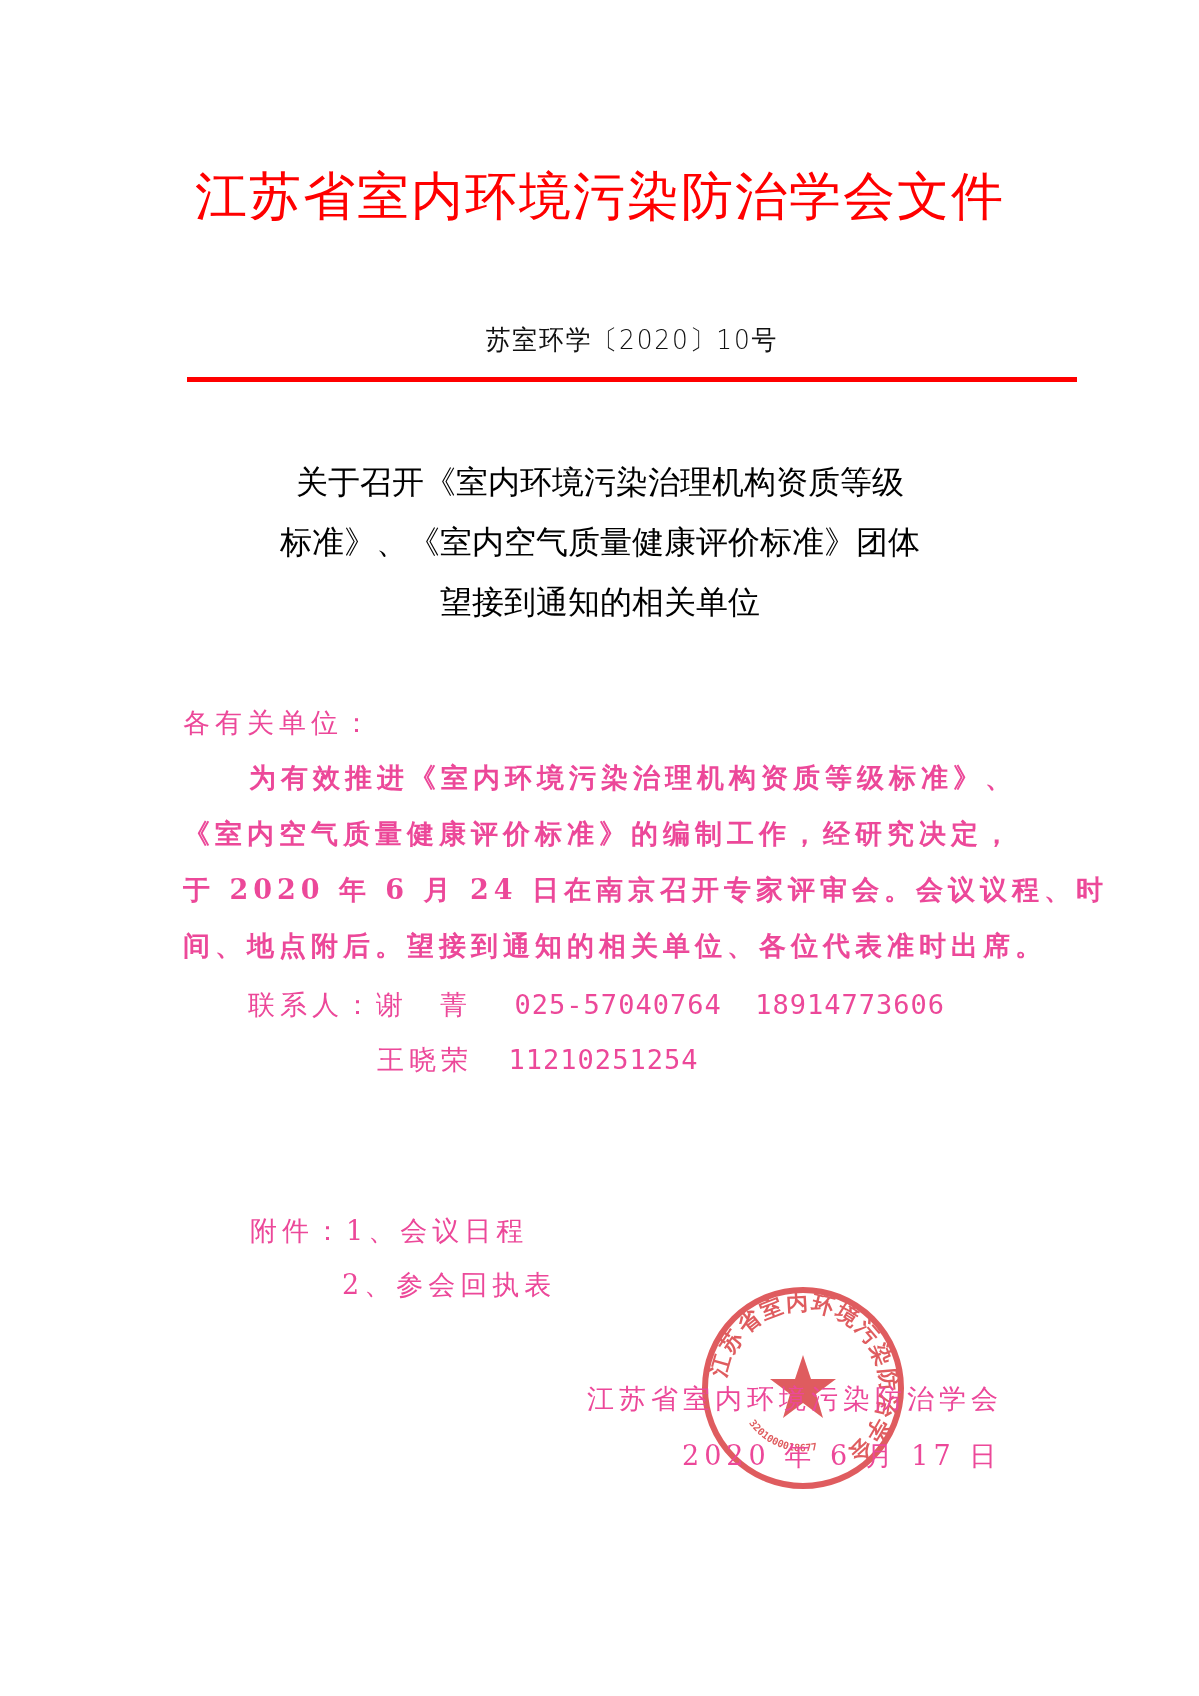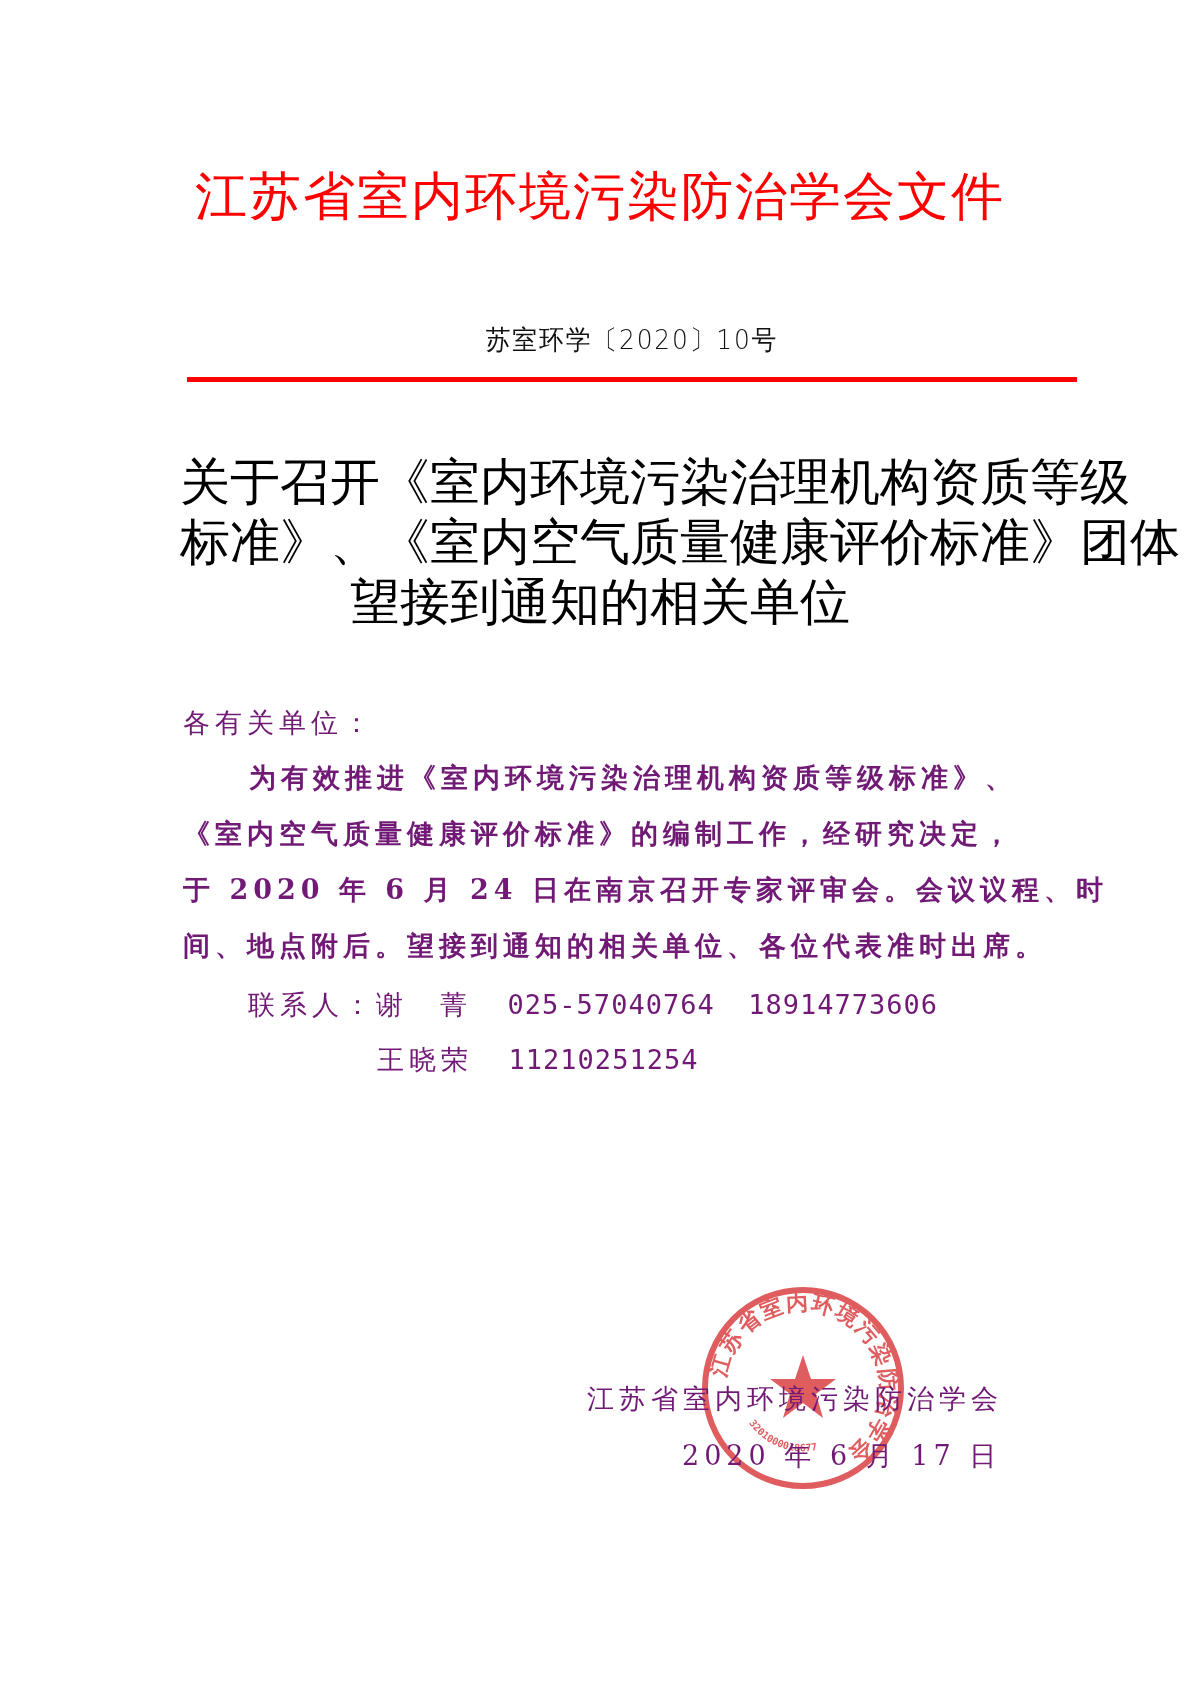--- a/index.html
+++ b/index.html
@@ -20,28 +20,28 @@
     font-size: 27px; line-height: 34px; color: #111;
     text-align: center; letter-spacing: 2px; font-weight: 300;
     transform: scaleX(0.92);
   }
   .red-rule {
     left: 187px; top: 377px; width: 890px; height: 5px; background: #ff0000;
   }
   .notice-heading {
     left: 180px; top: 452px; width: 840px;
     font-family: "DejaVu Sans", sans-serif;
-    font-size: 50px; line-height: 60px; color: #000;
+    font-size: 32px; line-height: 60px; color: #000;
     text-align: center; font-weight: 500;
   }
   .notice-heading div { white-space: nowrap; }
 
   .body-text {
     font-family: "DejaVu Serif", serif;
-    font-size: 27px; color: #701a75; letter-spacing: 5px;
+    font-size: 27px; color: #ec4899; letter-spacing: 5px;
   }
   .line { height: 56px; line-height: 56px; }
 
   .salutation { left: 183px; top: 695px; }
   .para { left: 183px; top: 750px; width: 840px; font-weight: bold; }
   .para .line { white-space: nowrap; }
   .para .indent { padding-left: 66px; }
 
   .contact { left: 248px; top: 977px; }
   .contact .row { height: 55px; line-height: 55px; white-space: nowrap; }
@@ -79,29 +79,37 @@
   <div class="abs body-text para">
     <div class="line indent">为有效推进《室内环境污染治理机构资质等级标准》、</div>
     <div class="line">《室内空气质量健康评价标准》的编制工作，经研究决定，</div>
     <div class="line">于 2020 年 6 月 24 日在南京召开专家评审会。会议议程、时</div>
     <div class="line">间、地点附后。望接到通知的相关单位、各位代表准时出席。</div>
   </div>
 
   <div class="abs body-text contact">
     <div class="row">
       <span>联系人：</span><span>谢　菁</span>
-      <span class="mono" style="margin-left:22px">025-57040764</span>
+      <span class="mono" style="margin-left:29px">025-57040764</span>
       <span class="mono" style="margin-left:20px">18914773606</span>
     </div>
     <div class="row row2">
       <span>王晓荣</span>
       <span class="mono" style="margin-left:22px">11210251254</span>
     </div>
   </div>
 
+  <div class="abs body-text attach">
+    <div class="row">
+      <span>附件：</span><span>1、</span><span>会议日程</span>
+    </div>
+    <div class="row row2">
+      <span>2、</span><span>参会回执表</span>
+    </div>
+  </div>
 
   <svg class="abs stamp" viewBox="0 0 206 206" xmlns="http://www.w3.org/2000/svg">
     <defs>
       <path id="ringPath" d="M 103 103 m -78 0 a 78 78 0 1 1 156 0 a 78 78 0 1 1 -156 0"></path>
       <path id="bottomPath" d="M 40 120 A 66 66 0 0 0 166 120"></path>
     </defs>
     <circle cx="103" cy="103" r="98" fill="none" stroke="#d9393c" stroke-width="6"></circle>
     <g>
       <polygon fill="#d9393c" points="103,70 111,94 136,94 116,109 123,133 103,118 83,133 90,109 70,94 95,94"></polygon>
     </g>

